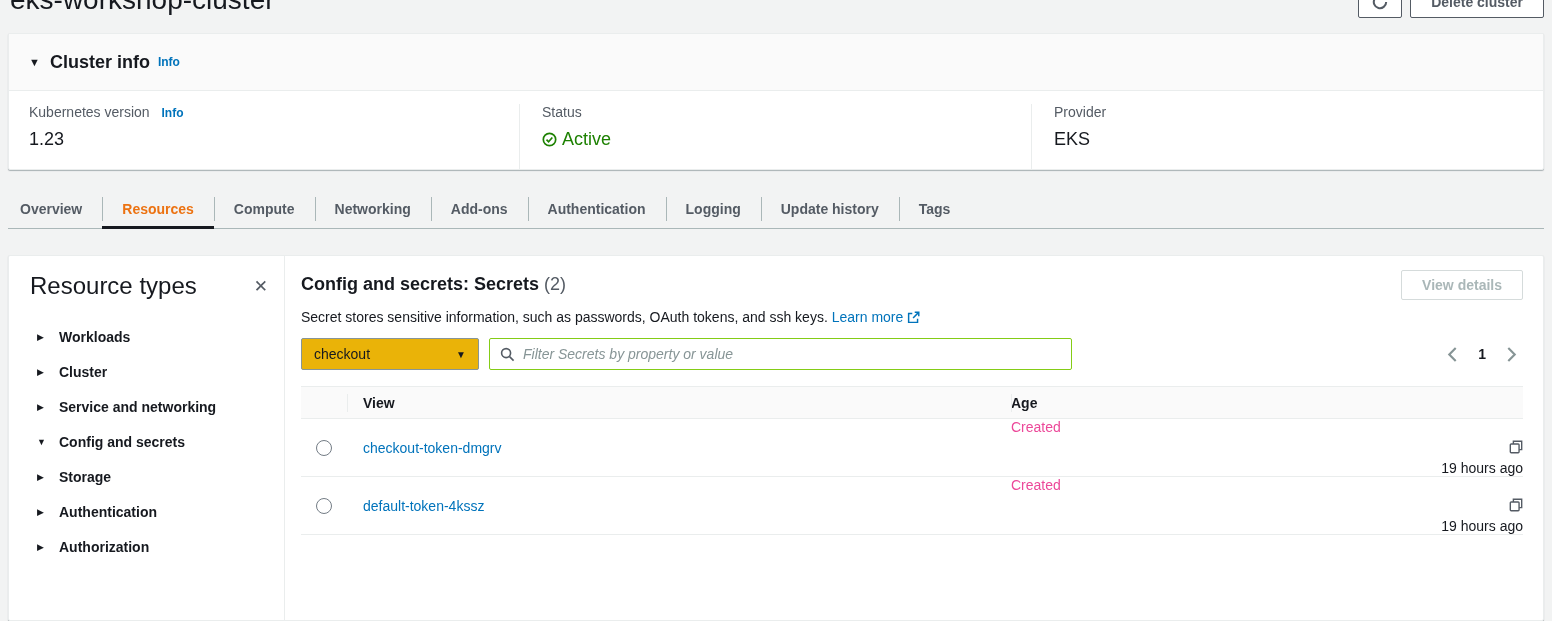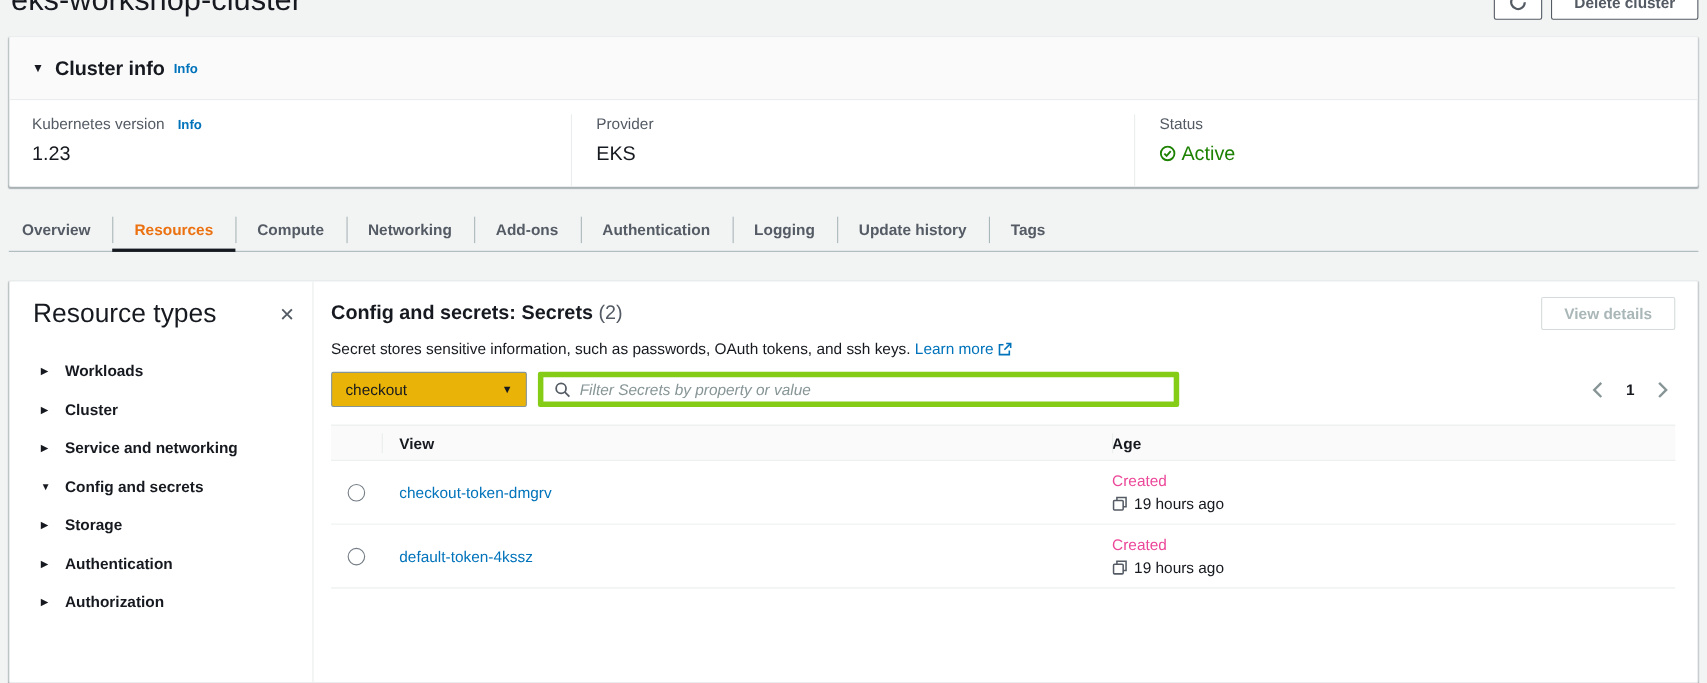--- a/index.html
+++ b/index.html
@@ -83,21 +83,21 @@
   .main-desc { margin-top:9px; font-size:14px; color:#16191f; }
   .link { color:#0073bb; text-decoration:none; cursor:pointer; }
   .ext-icon { display:inline-block; vertical-align:-2px; margin-left:4px; }
   .filter-row { margin-top:13px; display:flex; align-items:center; gap:10px; }
   .dropdown {
     width:178px; height:32px; border:1px solid #879596; border-radius:2px; background:#eab308;
     display:flex; align-items:center; justify-content:space-between; padding:0 12px; cursor:pointer;
   }
   .dropdown-caret { font-size:10px; color:#16191f; }
   .searchbox {
-    width:583px; height:32px; border:5px solid #84cc16; border-radius:2px; background:#fff;
+    width:583px; height:32px; border:1px solid #84cc16; border-radius:2px; background:#fff;
     display:flex; align-items:center; padding:0 10px; gap:8px;
   }
   .searchbox input {
     border:none; outline:none; flex:1; font-size:14px; color:#16191f; background:transparent;
     font-family:"Liberation Sans", sans-serif;
   }
   .searchbox input::placeholder { font-style:italic; color:#879596; }
   .pagination { margin-left:auto; display:flex; align-items:center; gap:20px; padding-right:6px; }
   .page-num { font-weight:bold; font-size:14px; color:#16191f; }
   .pg-btn { cursor:pointer; display:flex; align-items:center; }
@@ -114,21 +114,21 @@
     content:""; position:absolute; left:0; top:-1px; height:18px; width:1px; background:#eaeded;
   }
   .th-label { font-weight:bold; font-size:14px; color:#16191f; }
   .trow { height:58px; display:flex; align-items:center; border-bottom:1px solid #eaeded; background:#fff; }
   .radio {
     width:16px; height:16px; border-radius:50%; border:1.5px solid #737c85; background:#fff; cursor:pointer;
   }
   .row-link { color:#0073bb; font-size:14px; text-decoration:none; cursor:pointer; }
   .age-cell { display:flex; flex-direction:column; gap:5px; }
   .age-label { color:#ec4899; font-size:14px; }
-  .age-value { display:flex; align-items:center; gap:6px; color:#16191f; font-size:14px; }
+  .age-value { display:flex; align-items:flex-end; gap:6px; color:#16191f; font-size:14px;flex-direction:column; }
   svg { display:block; }
 </style>
 </head>
 <body>
 
 <h1 class="page-title">eks-workshop-cluster</h1>
 <div class="header-actions">
   <button class="btn btn-icon">
     <span>
       <svg width="18" height="18" viewBox="0 0 16 16" fill="none" stroke="#545b64" stroke-width="1.8">
@@ -147,35 +147,35 @@
     <a class="info-link">Info</a>
   </div>
   <div class="cluster-card-body">
     <div class="ci-col ci-col-1">
       <div>
         <span class="ci-label">Kubernetes version</span>
         <a class="info-link">Info</a>
       </div>
       <div class="ci-value">1.23</div>
     </div>
-    <div class="ci-col ci-col-3">
-      <div class="ci-label">Provider</div>
-      <div class="ci-value">EKS</div>
-    </div>
     <div class="ci-col ci-col-2">
       <div class="ci-label">Status</div>
       <div class="ci-value status-active">
         <span>
           <svg width="15" height="15" viewBox="0 0 16 16" fill="none" stroke="#1d8102" stroke-width="1.8">
             <circle cx="8" cy="8" r="6.6"></circle>
             <path d="M4.8 8.2l2.2 2.2 4-4.6"></path>
           </svg>
         </span>
         <span>Active</span>
       </div>
+    </div>
+    <div class="ci-col ci-col-3">
+      <div class="ci-label">Provider</div>
+      <div class="ci-value">EKS</div>
     </div>
   </div>
 </section>
 
 <nav class="tabs">
   <div class="tab">Overview</div>
   <div class="tab active">Resources</div>
   <div class="tab">Compute</div>
   <div class="tab">Networking</div>
   <div class="tab">Add-ons</div>

